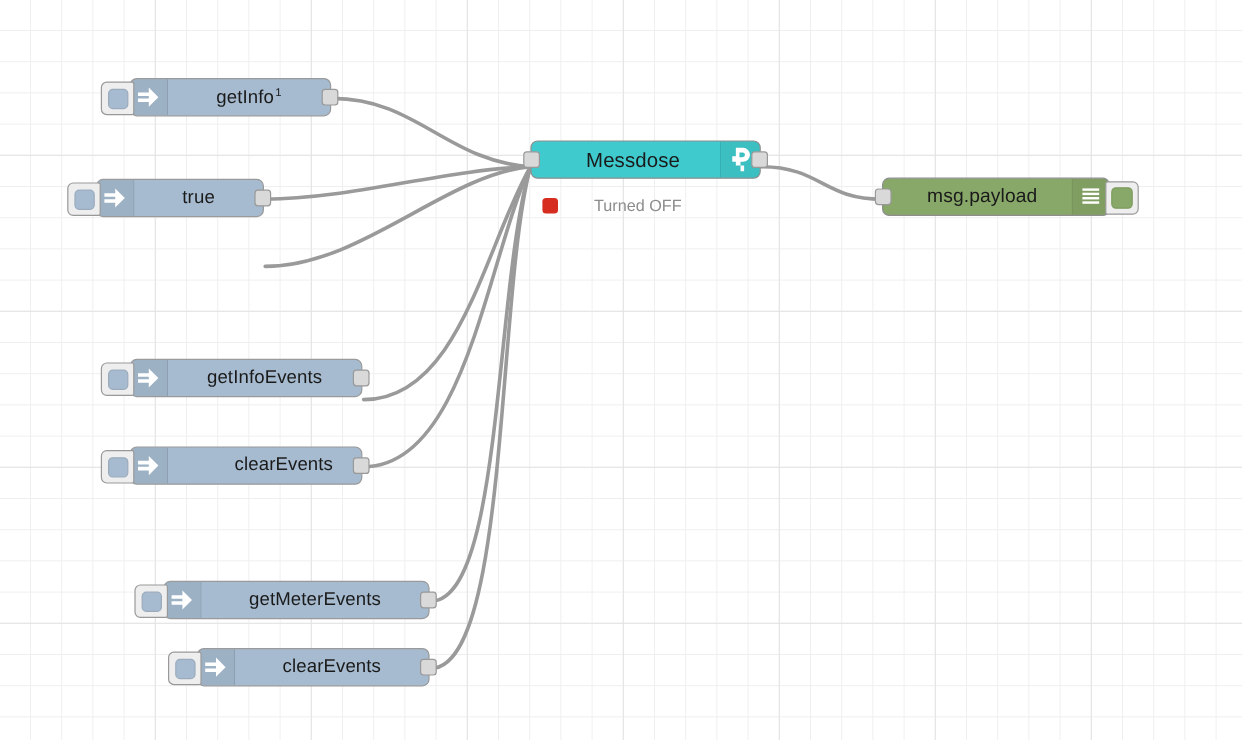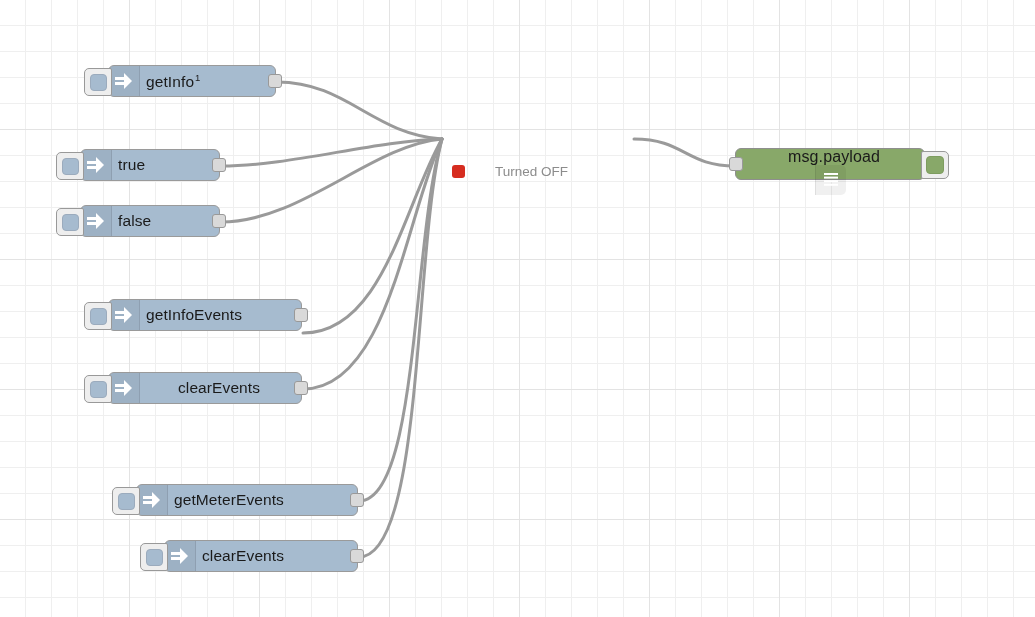--- a/index.html
+++ b/index.html
@@ -42,20 +42,21 @@
     height: 32px;
     border-radius: 6px;
     border: 1px solid #9a9a9a;
     box-sizing: border-box;
     display: flex;
     align-items: center;
     z-index: 5;
   }
   .node-label {
     flex: 1;
+    text-align: center;
     font-size: 15.5px;
     color: #1a1a1a;
     line-height: 1;
     white-space: nowrap;
     padding: 0 6px;
     letter-spacing: 0.1px;
   }
   .node-label sup {
     font-size: 9.5px;
     vertical-align: super;
@@ -156,21 +157,20 @@
   .status-text {
     font-size: 13.5px;
     color: #8c8c8c;
     margin-left: 22px;
   }
 
   
   .debug-node {
     background: #88a869;
     border-color: #8e8e8e;
-    flex-direction: column;
   }
   .debug-node .node-label {
     font-size: 16px;
     padding-left: 14px;
   }
   .debug-icon-box {
     width: 30px;
     height: 100%;
     flex: 0 0 30px;
     display: flex;
@@ -249,32 +249,20 @@
     </div>
     <div class="icon-box">
       <svg width="20" height="18" viewBox="0 0 20 18">
         <path d="M1 5 h9 V1 l8 8 l-8 8 v-4 H1 v-3 h9 v-2 H1 z" fill="#ffffff"></path>
       </svg>
     </div>
     <div class="node-label">true</div>
     <div class="port out"></div>
   </div>
 
-  <div class="node inject-node" style="left:80px; top:205px; width:140px;">
-    <div class="inject-btn">
-      <div class="inject-btn-inner"></div>
-    </div>
-    <div class="icon-box">
-      <svg width="20" height="18" viewBox="0 0 20 18">
-        <path d="M1 5 h9 V1 l8 8 l-8 8 v-4 H1 v-3 h9 v-2 H1 z" fill="#ffffff"></path>
-      </svg>
-    </div>
-    <div class="node-label">false</div>
-    <div class="port out"></div>
-  </div>
 
   <div class="node inject-node" style="left:108px; top:299px; width:194px;">
     <div class="inject-btn">
       <div class="inject-btn-inner"></div>
     </div>
     <div class="icon-box">
       <svg width="20" height="18" viewBox="0 0 20 18">
         <path d="M1 5 h9 V1 l8 8 l-8 8 v-4 H1 v-3 h9 v-2 H1 z" fill="#ffffff"></path>
       </svg>
     </div>
@@ -314,20 +302,31 @@
     </div>
     <div class="icon-box">
       <svg width="20" height="18" viewBox="0 0 20 18">
         <path d="M1 5 h9 V1 l8 8 l-8 8 v-4 H1 v-3 h9 v-2 H1 z" fill="#ffffff"></path>
       </svg>
     </div>
     <div class="node-label">clearEvents</div>
     <div class="port out"></div>
   </div>
 
+  <div class="node tplink-node" style="left:442px; top:117px; width:192px;">
+    <div class="port in"></div>
+    <div class="node-label">Messdose</div>
+    <div class="tplink-icon-box">
+      <svg width="26" height="26" viewBox="0 0 26 26">
+        <path d="M9.2 3.2 h6.0 a5.8 5.8 0 0 1 0 11.6 h-2.1 v3.1 h3.0 v4.9 h-3.0 v-4.9 h-3.9 v-3.1 h-3.0 v-4.6 h3.0 z
+                 M12.2 7.0 v4.0 h2.6 a2.0 2.0 0 0 0 0 -4.0 z" fill="#ffffff"></path>
+      </svg>
+    </div>
+    <div class="port out"></div>
+  </div>
   <div class="node-status" style="left:452px; top:164px;">
     <div class="status-dot"></div>
     <div class="status-text">Turned OFF</div>
   </div>
 
   <div class="node debug-node" style="left:735px; top:148px; width:190px;">
     <div class="port in"></div>
     <div class="node-label">msg.payload</div>
     <div class="debug-icon-box">
       <svg width="18" height="18" viewBox="0 0 18 18">

